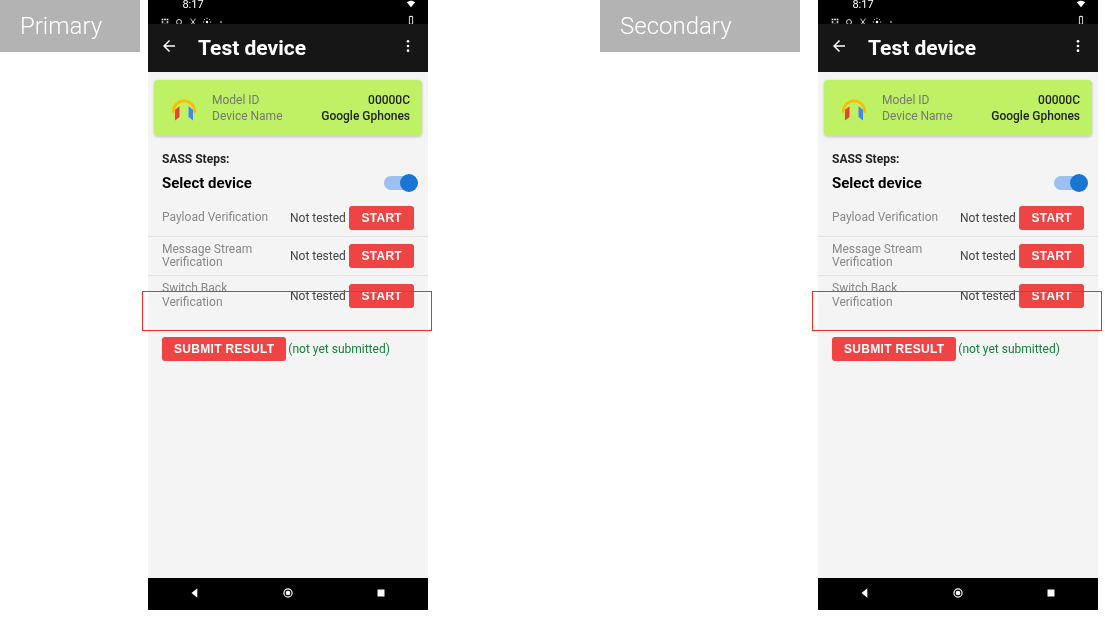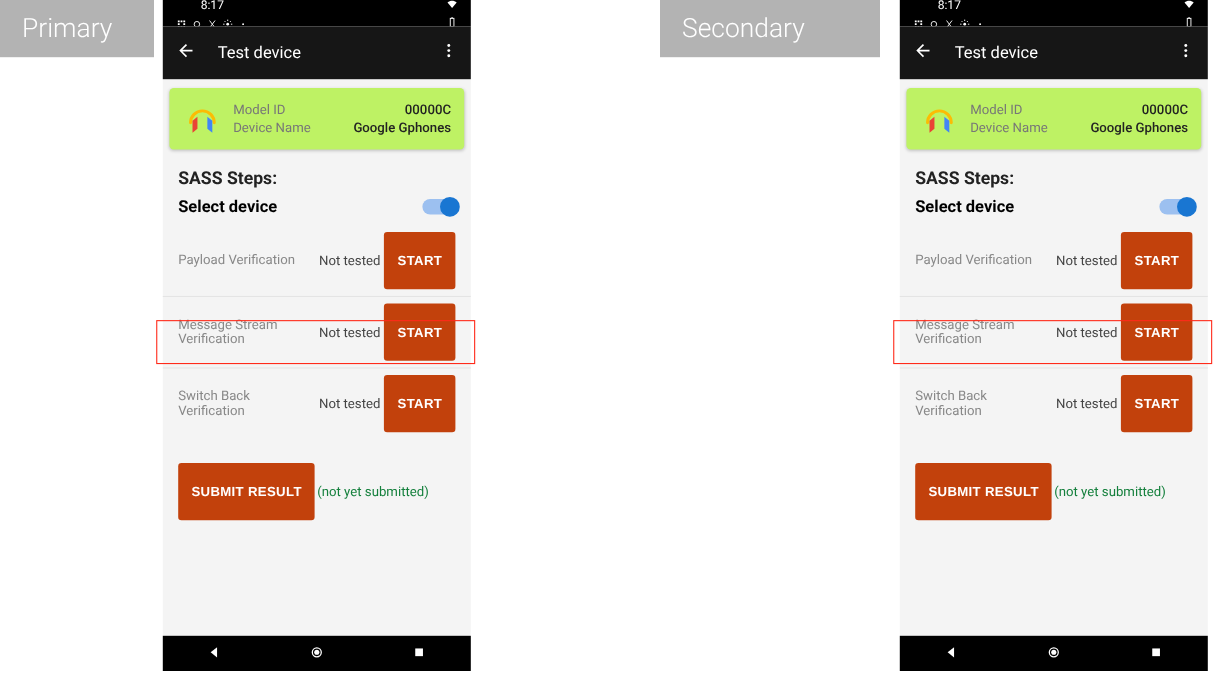--- a/index.html
+++ b/index.html
@@ -55,21 +55,21 @@
   .appbar {
     height: 48px;
     background: #161616;
     color: #fff;
     display: flex;
     align-items: center;
     padding: 0 12px;
     gap: 20px;
     position: relative;
   }
-  .appbar .title { font-size: 15px; font-weight: 400; }
+  .appbar .title { font-size: 21px; font-weight: 700; }
   .appbar .back svg { width: 18px; height: 18px; fill: #fff; }
   .appbar .more { position: absolute; right: 12px; }
   .appbar .more svg { width: 16px; height: 16px; fill: #fff; }
 
   .device-card {
     background: #bef264;
     margin: 8px 6px;
     border-radius: 4px;
     box-shadow: 0 1px 3px rgba(0,0,0,.2);
     padding: 10px 12px;
@@ -78,21 +78,21 @@
     gap: 10px;
   }
   .device-icon { width: 36px; height: 36px; flex-shrink: 0; }
   .device-info { flex: 1; display: flex; flex-direction: column; gap: 2px; }
   .device-row { display: flex; justify-content: space-between; font-size: 12px; }
   .device-row .k { color: #777; }
   .device-row .v { color: #222; font-weight: 500; }
 
   .section {
     padding: 8px 14px 0 14px;
-    font-size: 16px;
+    font-size: 12px;
     font-weight: 700;
     color: #222;
   }
   .select-row {
     padding: 8px 14px;
     display: flex;
     align-items: center;
     justify-content: space-between;
   }
   .select-row .lbl { font-size: 15px; font-weight: 700; }
@@ -118,25 +118,25 @@
     display: flex;
     align-items: center;
     padding: 6px 14px;
     border-top: 1px solid #e4e4e4;
     font-size: 12px;
   }
   .test-row:first-of-type { border-top: none; }
   .test-row .name { flex: 0 0 128px; color: #888; line-height: 1.1; }
   .test-row .status { flex: 1; color: #444; }
   .btn {
-    background: #c2410c;
+    background: #ef4444;
     color: #fff;
     font-size: 12px;
     font-weight: 600;
-    padding: 19px 12px;
+    padding: 5px 12px;
     border: none;
     border-radius: 3px;
     letter-spacing: .3px;
     cursor: pointer;
   }
 
   .submit-row {
     padding: 22px 14px;
     display: flex;
     align-items: center;

